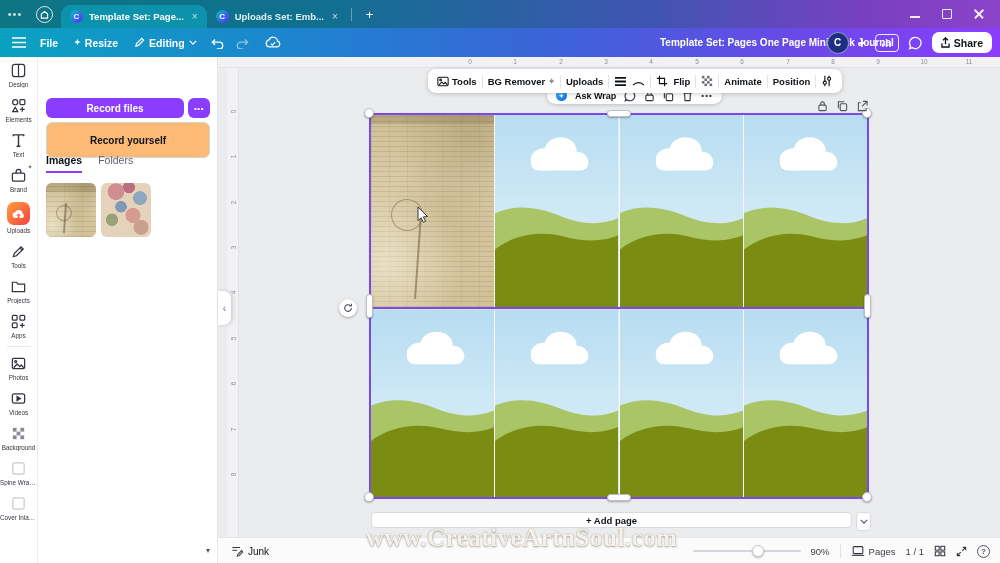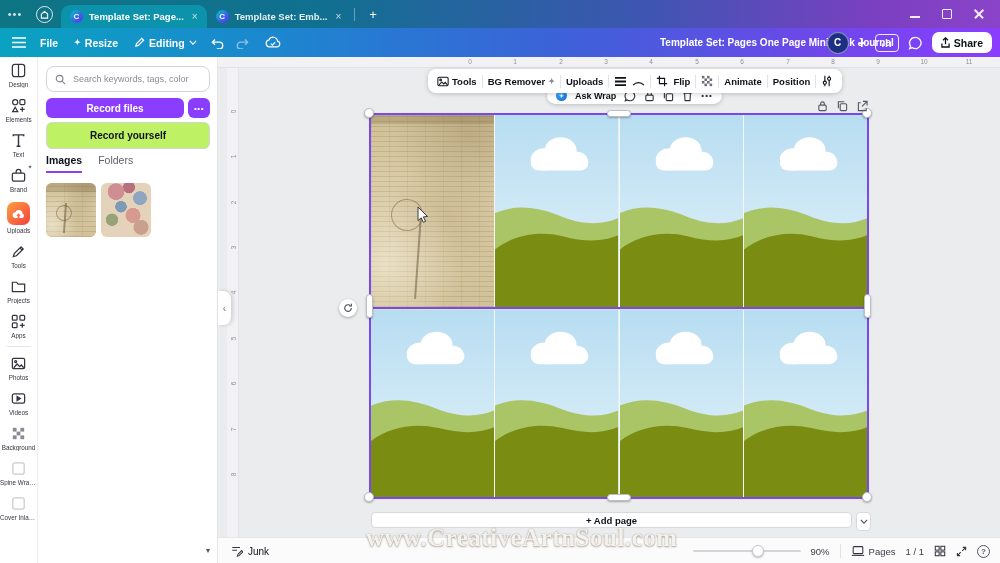--- a/index.html
+++ b/index.html
@@ -65,21 +65,21 @@
   .search-box{position:absolute;left:8px;top:9px;width:164px;height:26px;border:1px solid #d3d4da;
     border-radius:8px;display:flex;align-items:center;gap:5px;padding:0 8px;background:#fff;cursor:text;}
   .search-box input{border:none;outline:none;font-size:9px;color:#4a4a55;width:130px;
     font-family:"Liberation Sans",sans-serif;background:transparent;}
   .search-box input::placeholder{color:#8b8b96;}
   .btn-row{position:absolute;left:8px;top:41px;width:164px;display:flex;gap:4px;}
   .upload-btn{flex:1;height:20px;background:#8b3dff;border-radius:6px;color:#fff;font-size:10px;
     font-weight:bold;display:flex;align-items:center;justify-content:center;cursor:pointer;}
   .more-btn{width:22px;height:20px;background:#8b3dff;border-radius:6px;color:#fff;font-size:8px;
     display:flex;align-items:center;justify-content:center;cursor:pointer;letter-spacing:.5px;}
-  .record-btn{position:absolute;left:8px;top:65px;width:164px;height:27px;background:#bef264;
+  .record-btn{position:absolute;left:8px;top:65px;width:164px;height:36px;background:#fdba74;
     border:1px solid #d3d4da;border-radius:6px;color:#0d1216;font-size:10px;font-weight:bold;
     display:flex;align-items:center;justify-content:center;cursor:pointer;}
   .panel-tabs{position:absolute;left:8px;top:97px;display:flex;gap:16px;}
   .ptab{font-size:10.5px;cursor:pointer;padding-bottom:5px;}
   .ptab.active{font-weight:bold;color:#0d1216;border-bottom:2.5px solid #8b3dff;}
   .ptab.idle{color:#5f616c;}
   .thumbs{position:absolute;left:8px;top:126px;display:flex;gap:5px;}
   .thumb{width:50px;height:54px;border-radius:6px;overflow:hidden;cursor:pointer;position:relative;}
   .panel-scroll-down{position:absolute;left:168px;top:489px;font-size:8px;color:#55555f;cursor:pointer;}
   .collapse-tab{position:absolute;left:218px;top:291px;width:13px;height:34px;background:#fff;
@@ -216,21 +216,21 @@
         <path d="M1.5 4.5L5 1.5l3.5 3V9h-7z"></path>
       </svg>
   </div>
   <div class="tab active">
     <span class="favicon">C</span>
     <span class="tab-label">Template Set: Page...</span>
     <span class="tab-close">×</span>
   </div>
   <div class="tab inactive">
     <span class="favicon">C</span>
-    <span class="tab-label">Template Set: Emb...</span>
+    <span class="tab-label">Uploads Set: Emb...</span>
     <span class="tab-close">×</span>
   </div>
   <div class="tab-sep"></div>
   <div class="new-tab">+</div>
   <div class="win-controls">
     <span class="wc wc-min"></span>
     <span class="wc wc-max"></span>
     <span class="wc wc-close"></span>
   </div>
 </div>
@@ -606,27 +606,20 @@
   </div>
   <div class="rail-item">
     <svg width="17" height="17" viewBox="0 0 18 18" fill="none" stroke="#c9cacf" stroke-width="1.3">
         <rect x="3" y="3" width="12" height="12" rx="2"></rect>
       </svg>
     <span class="rail-label">Cover Inlay ...</span>
   </div>
 </div>
 
 <div class="panel">
-  <div class="search-box">
-    <svg width="11" height="11" viewBox="0 0 12 12" fill="none" stroke="#868693" stroke-width="1.3">
-        <circle cx="5" cy="5" r="3.6"></circle>
-        <path d="M8 8l3 3"></path>
-      </svg>
-    <input type="text" placeholder="Search keywords, tags, color" style="">
-  </div>
   <div class="btn-row">
     <div class="upload-btn">Record files</div>
     <div class="more-btn">•••</div>
   </div>
   <div class="record-btn">Record yourself</div>
   <div class="panel-tabs">
     <span class="ptab active">Images</span>
     <span class="ptab idle">Folders</span>
   </div>
   <div class="thumbs">

